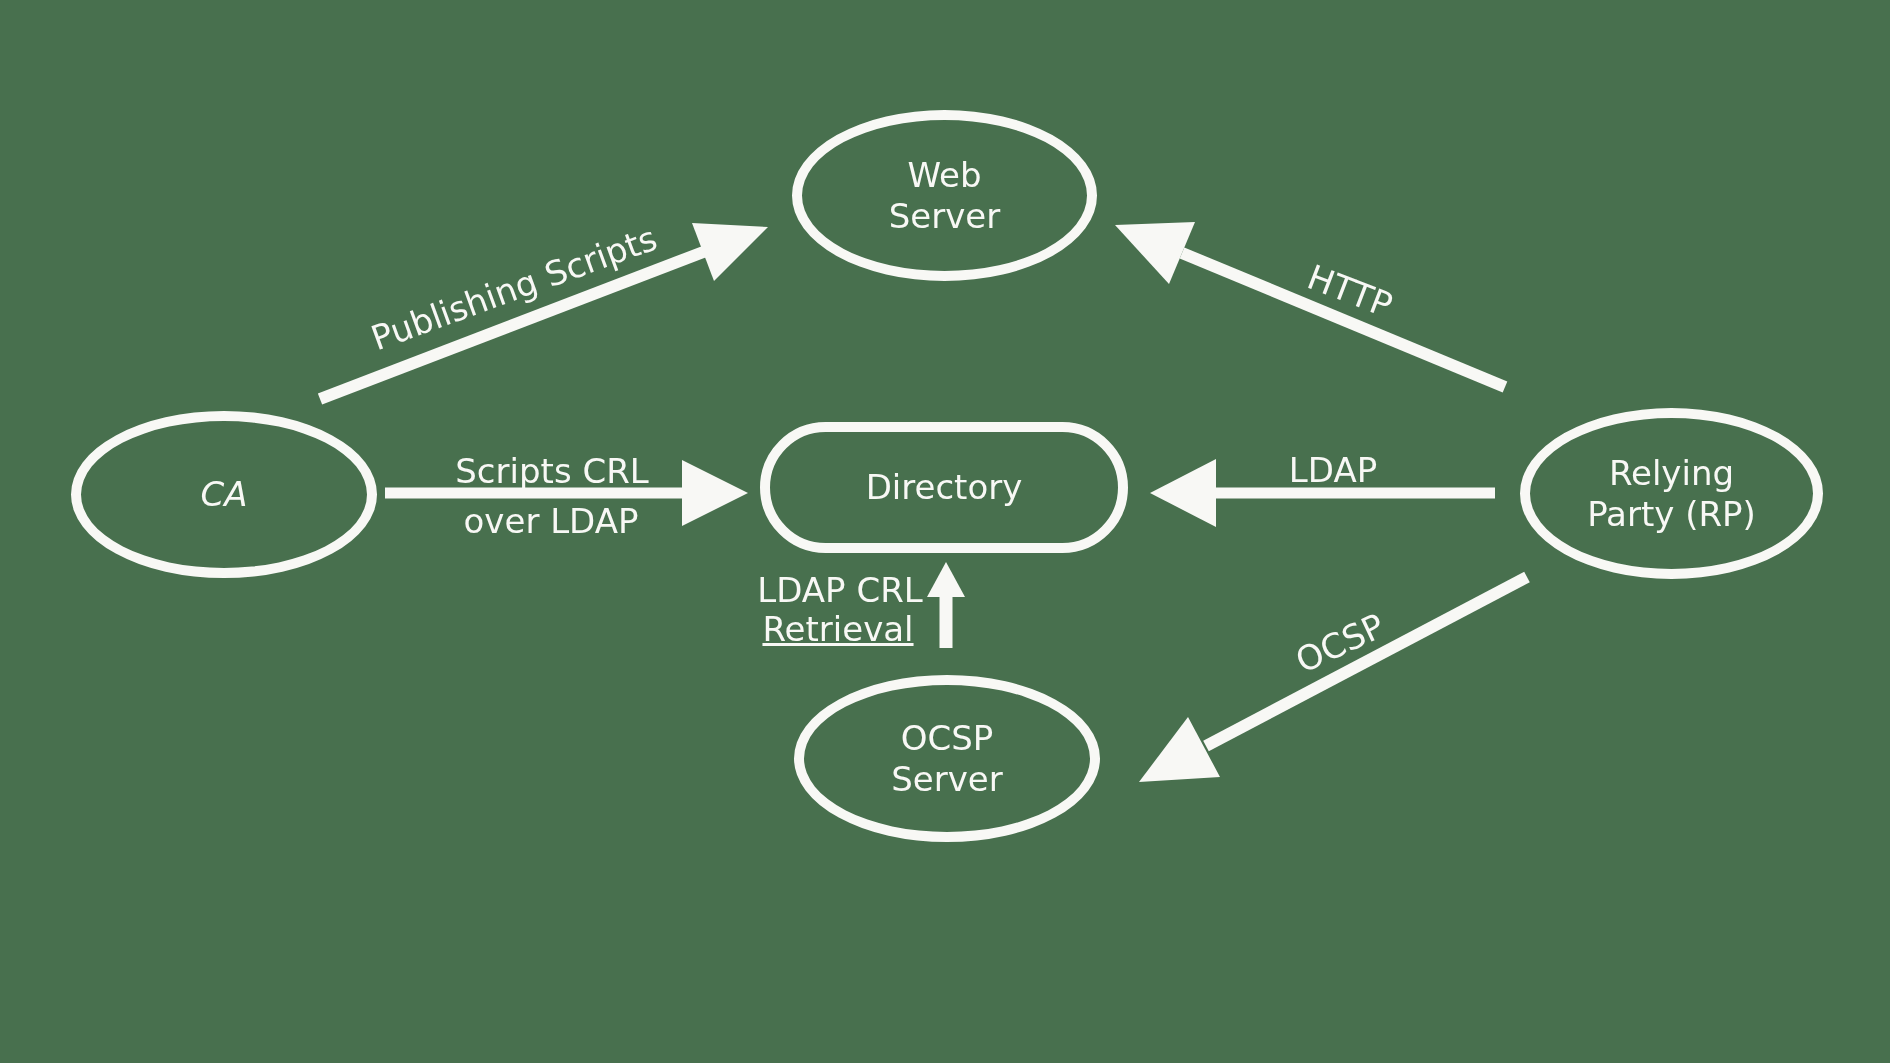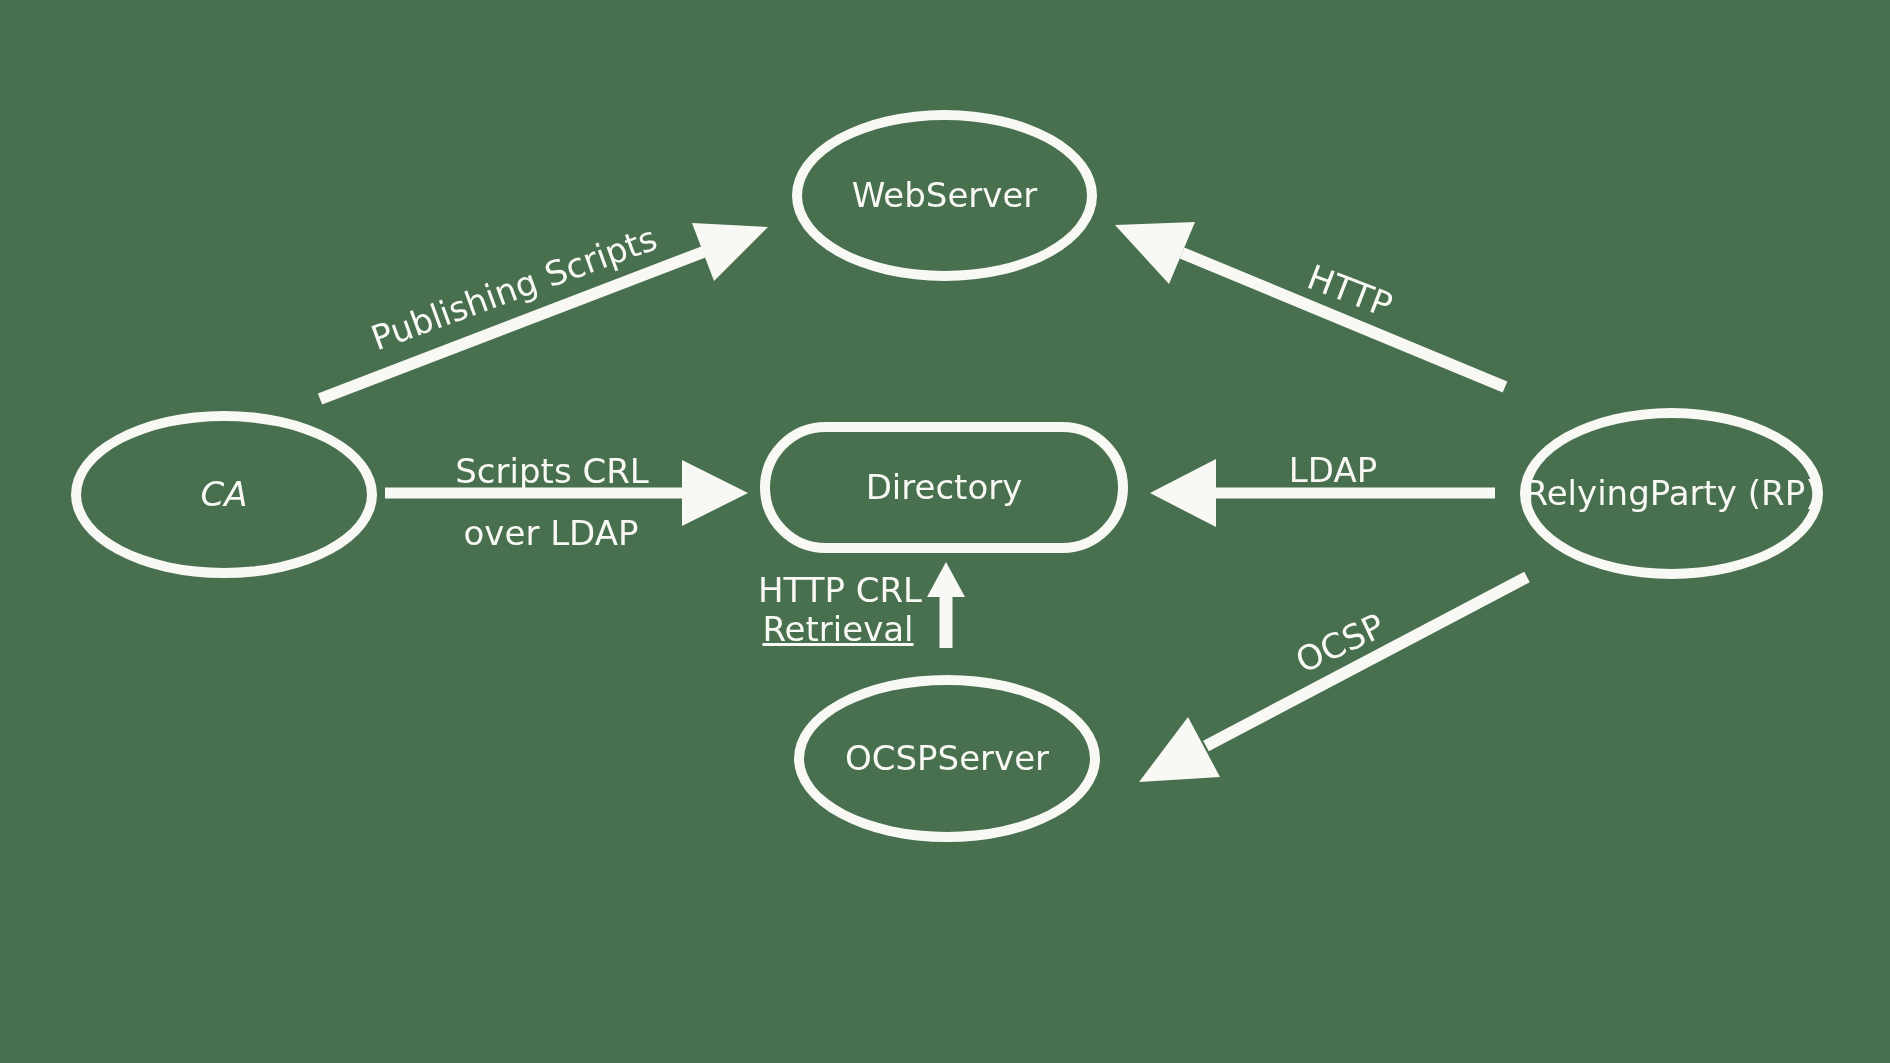--- a/index.html
+++ b/index.html
@@ -21,21 +21,21 @@
     left: 0; top: 0;
     width: 1890px; height: 1063px;
   }
   .shaft { stroke: var(--fg); }
   .head  { fill: var(--fg); }
   .node {
     position: absolute;
     box-sizing: border-box;
     border: 10px solid var(--fg);
     display: flex;
-    flex-direction: row;
+    flex-direction: column;
     align-items: center;
     justify-content: center;
     text-align: center;
     font-size: 34px;
     line-height: 41px;
     white-space: nowrap;
   }
   .ellipse { border-radius: 50%; }
   .stadium { border-radius: 66px; }
   .node-ca            { left: 71px;   top: 411px; width: 306px; height: 167px; font-style: italic; }
@@ -45,21 +45,21 @@
   .node-ocsp-server   { left: 794px;  top: 675px; width: 306px; height: 167px; }
   .edge-label {
     position: absolute;
     font-size: 34px;
     line-height: 40px;
     white-space: nowrap;
     transform: translate(-50%, -50%);
   }
   .lbl-publishing-scripts { left: 514px;  top: 288px; transform: translate(-50%,-50%) rotate(-20deg); }
   .lbl-publish-crl-1      { left: 552px;  top: 471px; }
-  .lbl-publish-crl-2      { left: 551px;  top: 533px; }
+  .lbl-publish-crl-2      { left: 551px;  top: 521px; }
   .lbl-http               { left: 1350px; top: 291px; transform: translate(-50%,-50%) rotate(21deg); }
   .lbl-ldap               { left: 1333px; top: 470px; }
   .lbl-ldap-crl-1         { left: 840px;  top: 590px; }
   .lbl-ldap-crl-2         { left: 838px;  top: 629px; text-decoration: underline; }
   .lbl-ocsp               { left: 1340px; top: 643px; transform: translate(-50%,-50%) rotate(-25deg); }
 </style>
 </head>
 <body>
 
 <div class="canvas">
@@ -112,17 +112,17 @@
   <div class="node ellipse node-ocsp-server">
     <div>OCSP</div>
     <div>Server</div>
   </div>
 
   <div class="edge-label lbl-publishing-scripts">Publishing Scripts</div>
   <div class="edge-label lbl-publish-crl-1">Scripts CRL</div>
   <div class="edge-label lbl-publish-crl-2">over LDAP</div>
   <div class="edge-label lbl-http">HTTP</div>
   <div class="edge-label lbl-ldap">LDAP</div>
-  <div class="edge-label lbl-ldap-crl-1">HTTP CRL</div>
+  <div class="edge-label lbl-ldap-crl-1">LDAP CRL</div>
   <div class="edge-label lbl-ldap-crl-2">Retrieval</div>
   <div class="edge-label lbl-ocsp">OCSP</div>
 
 </div>
 
 </body></html>

